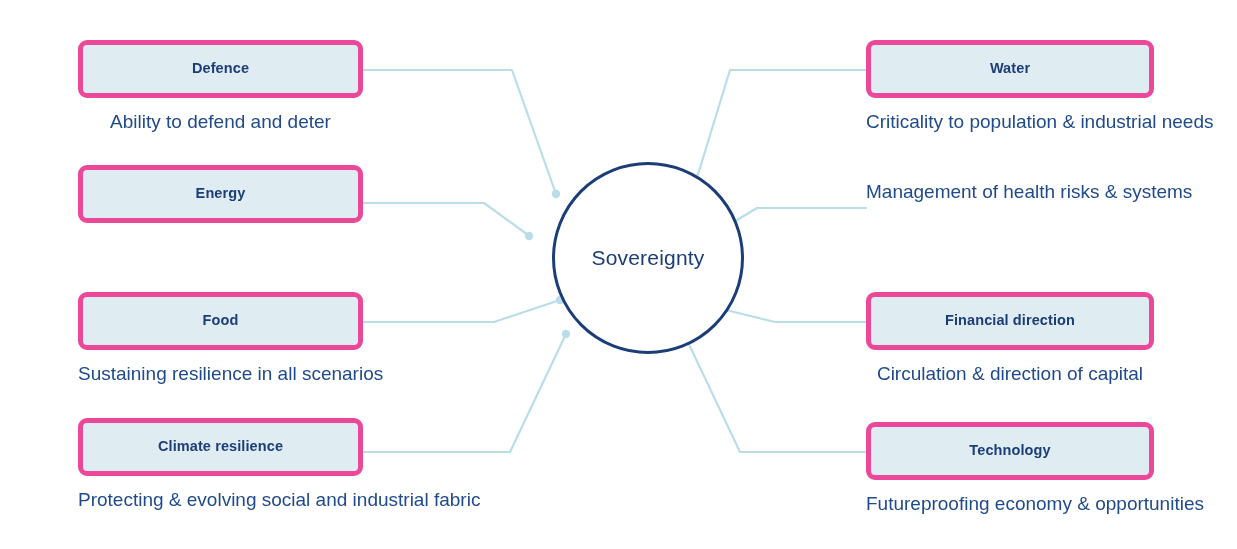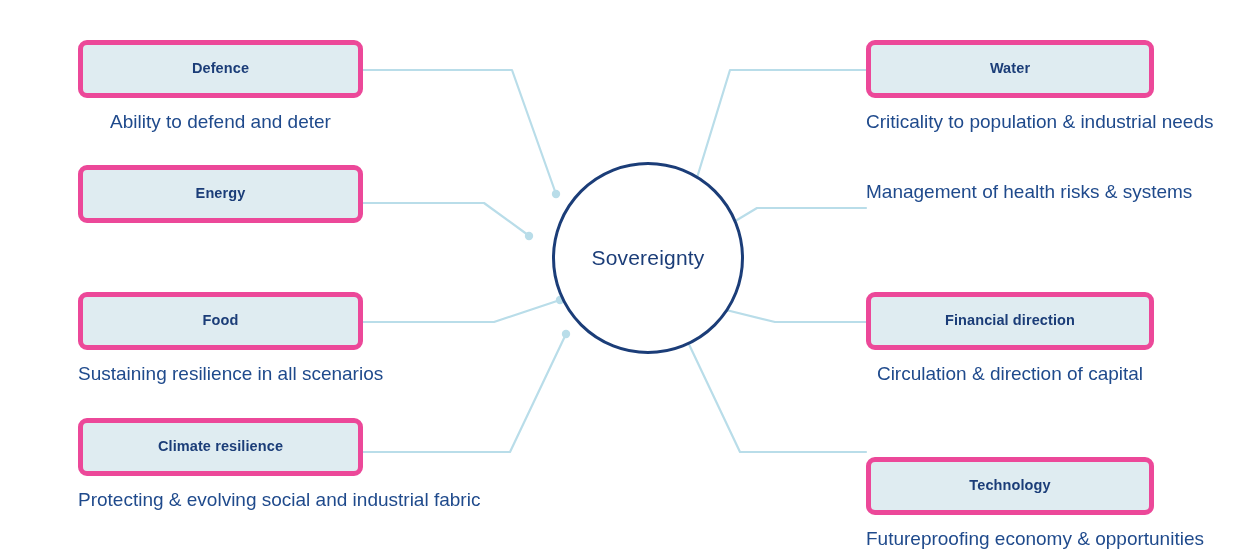--- a/index.html
+++ b/index.html
@@ -166,20 +166,20 @@
     <div class="node-sub">Management of health risks &amp; systems</div>
   </div>
 
   <div class="node" style="left:866px; top:292px; width:288px;">
     <div class="node-box">
       <span class="node-title">Financial direction</span>
     </div>
     <div class="node-sub">Circulation &amp; direction of capital</div>
   </div>
 
-  <div class="node" style="left:866px; top:422px; width:288px;margin-top:35px;">
+  <div class="node" style="left:866px; top:422px; width:288px;">
     <div class="node-box">
       <span class="node-title">Technology</span>
     </div>
     <div class="node-sub">Futureproofing economy &amp; opportunities</div>
   </div>
 
 </div>
 
 </body></html>

